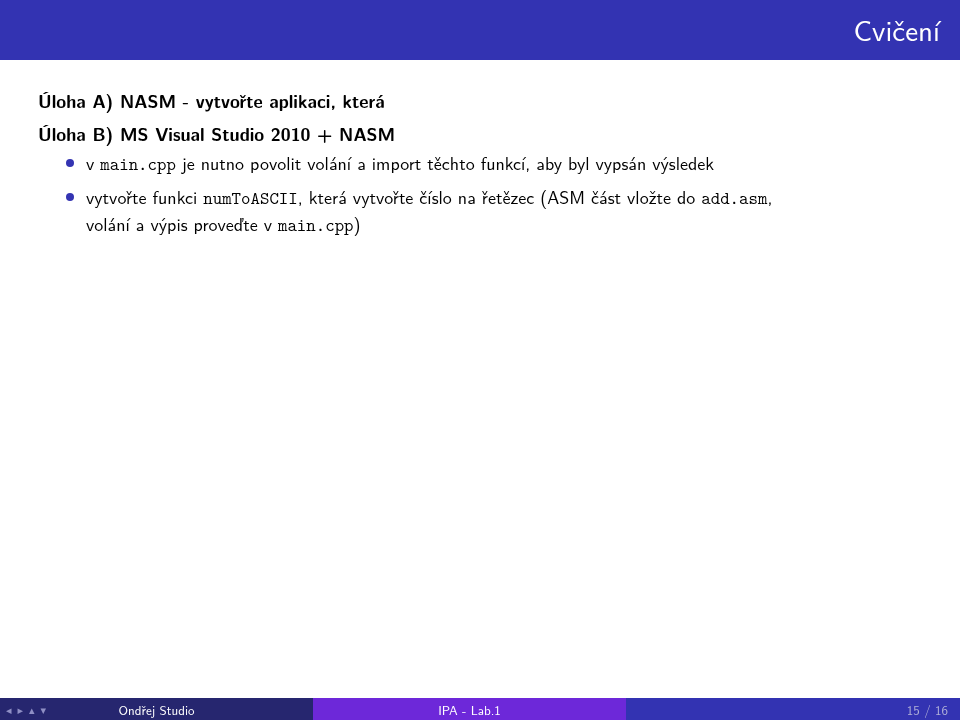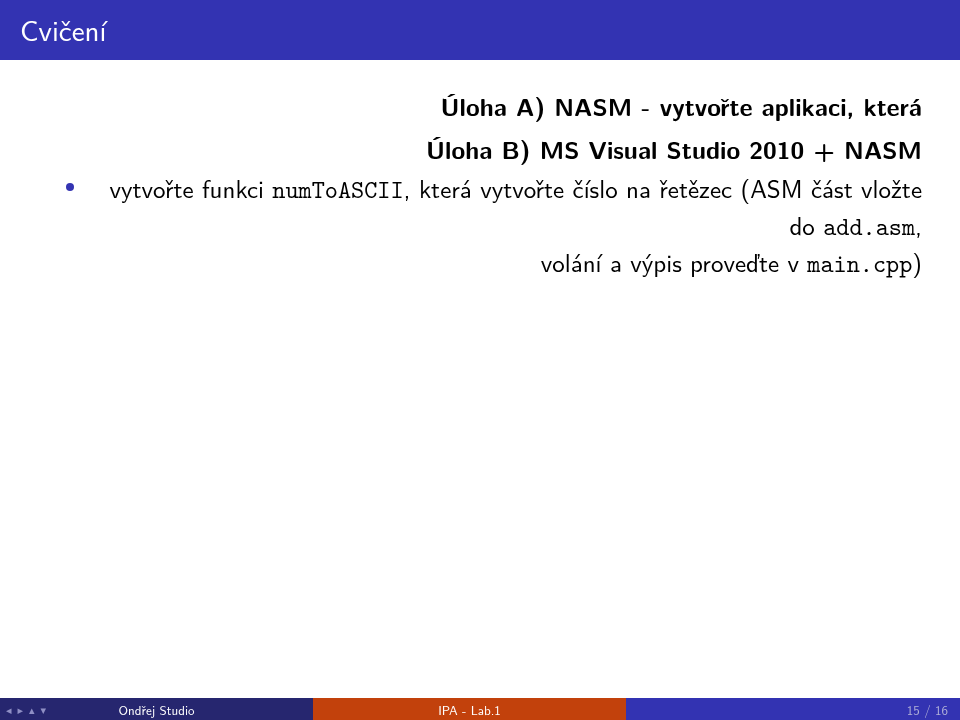--- a/index.html
+++ b/index.html
@@ -17,26 +17,26 @@
     height: 720px;
     position: relative;
     box-sizing: border-box;
   }
   .title-bar {
     background: #3333b2;
     color: #fff;
     padding: 8px 20px 10px 20px;
     font-size: 29px;
     font-weight: 400;
+    text-align: right;
   }
   .content {
     padding: 28px 38px 0 38px;
-    font-size: 25px;
+    font-size: 18px;
     line-height: 1.4;
-    text-align: right;
   }
   .task-heading {
     font-weight: 700;
     margin: 0 0 4px 0;
   }
   ul.bullets {
     list-style: none;
     padding: 0 0 0 28px;
     margin: 0 0 8px 0;
   }
@@ -68,21 +68,21 @@
     display: flex;
   }
   .footer .seg {
     flex: 1 1 0;
     display: flex;
     align-items: center;
     justify-content: center;
     color: #fff;
   }
   .footer .seg1 { background: #26266f; position: relative; }
-  .footer .seg2 { background: #c2410c; }
+  .footer .seg2 { background: #6d28d9; }
   .footer .seg3 { background: #3333b2; position: relative; padding-left: 21px; }
   .footer .page {
     position: absolute;
     right: 12px;
     color: #b0b0d8;
   }
   .nav-icons {
     position: absolute;
     left: 6px;
     display: flex;
@@ -99,20 +99,23 @@
 
   <div class="content">
 
     <div class="task-heading">Úloha A) NASM - vytvořte aplikaci, která</div>
     <ul class="bullets">
     </ul>
 
     <div class="task-heading">Úloha B) MS Visual Studio 2010 + NASM</div>
     <ul class="bullets">
       <li>
+        <span>v </span><span class="tt">main.cpp</span><span> je nutno povolit volání a import těchto funkcí, aby byl vypsán výsledek</span>
+      </li>
+      <li>
         <span>vytvořte funkci </span><span class="tt">numToASCII</span><span>, která vytvořte číslo na řetězec (ASM část vložte do </span><span class="tt">add.asm</span><span>,</span><br>
         <span>volání a výpis proveďte v </span><span class="tt">main.cpp</span><span>)</span>
       </li>
     </ul>
 
   </div>
 
   <div class="footer">
     <div class="seg seg1">
       <span class="nav-icons">

